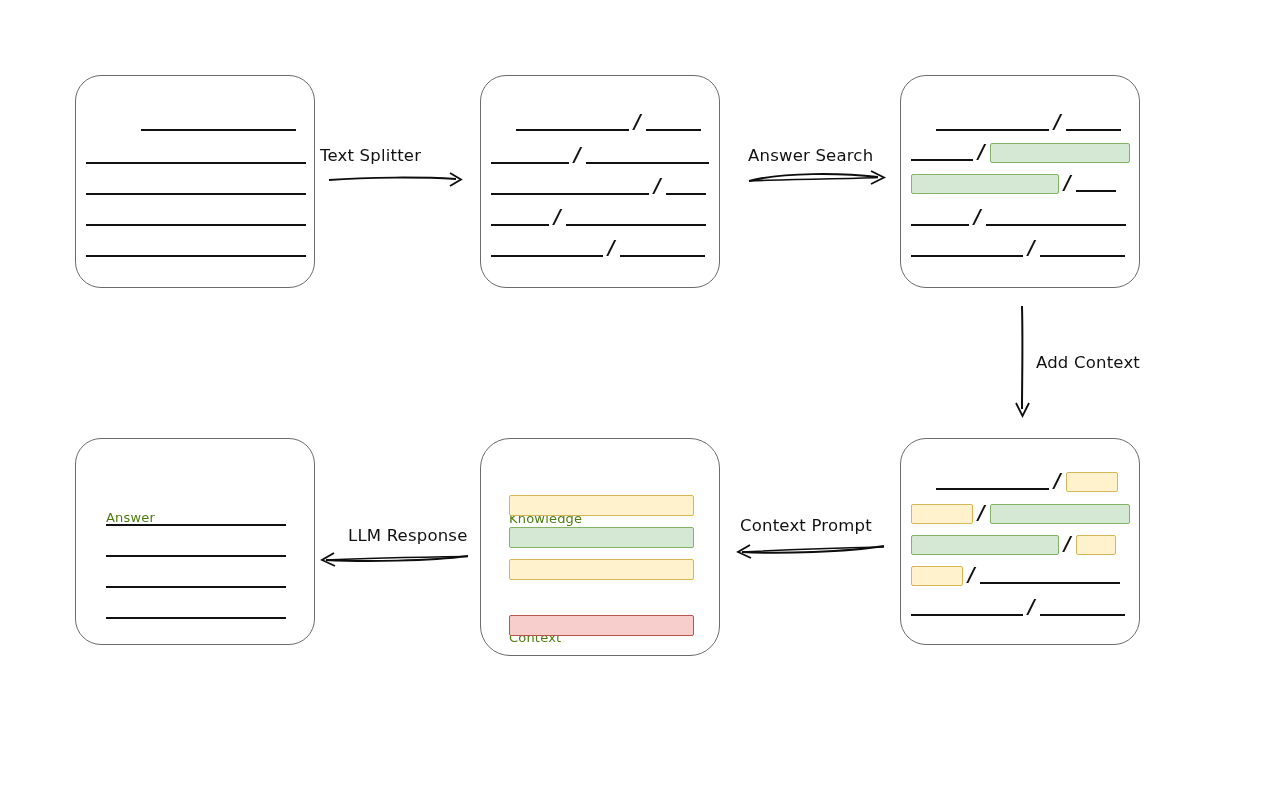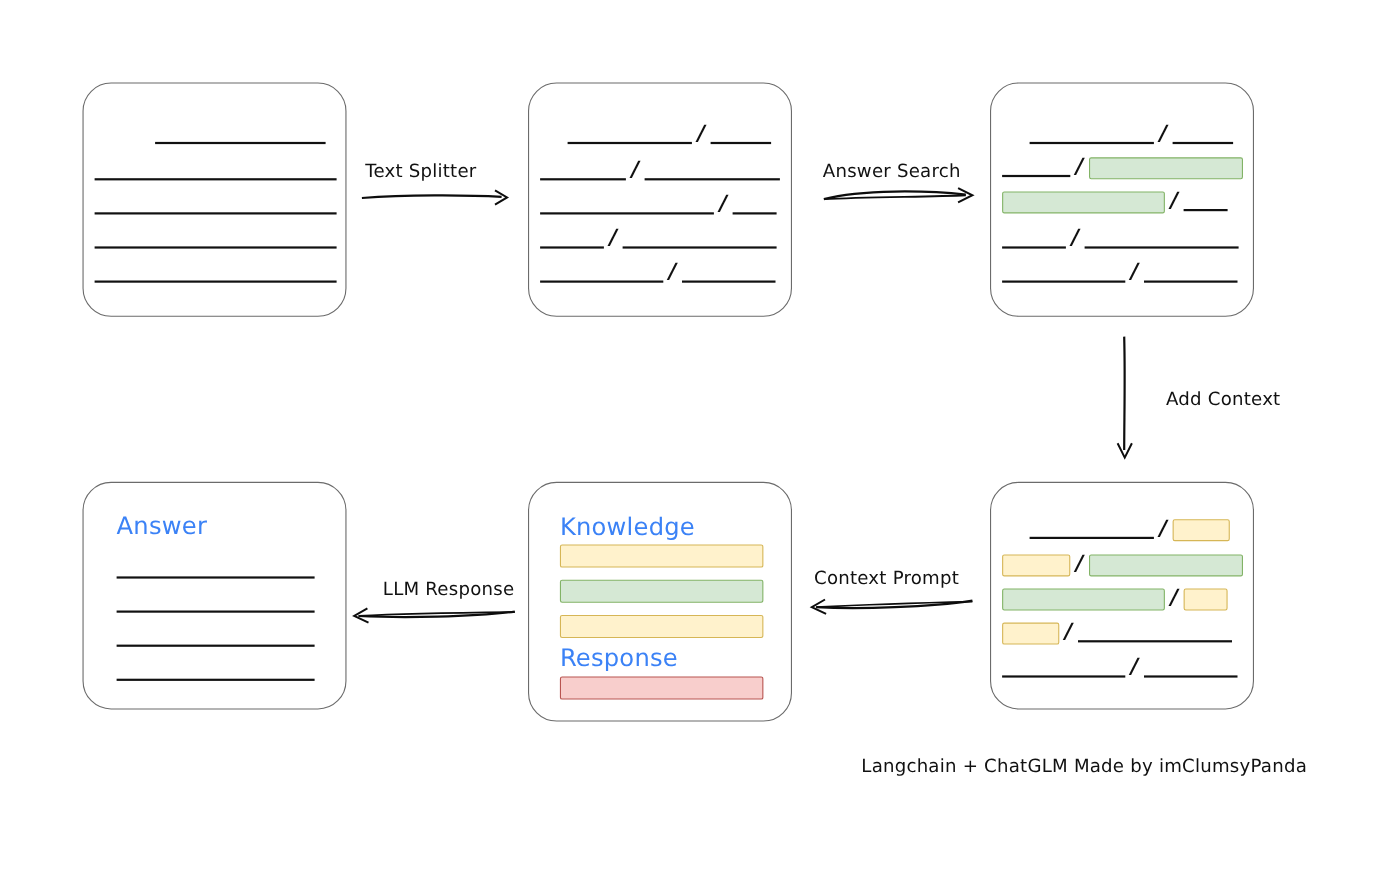--- a/index.html
+++ b/index.html
@@ -24,24 +24,25 @@
   }
   .doc-box {
     position: absolute;
     box-sizing: border-box;
     border: 1.3px solid #6b6b6b;
     border-radius: 26px;
     background: #ffffff;
   }
   .box-title {
     position: absolute;
-    font-size: 22px;
+    font-size: 13px;
     letter-spacing: 0.2px;
-    color: #3b82f6;
+    color: #4d7c0f;
     white-space: nowrap;
+    margin-top: 44px;
   }
   .row {
     position: absolute;
     display: flex;
     align-items: center;
     height: 22px;
   }
   .seg-line {
     height: 0;
     border-bottom: 2.1px solid #111111;
@@ -114,21 +115,21 @@
       <span class="seg-line" style="width:220px; margin-left:10px;"></span>
     </div>
     <div class="row" style="left:0px; top:131px; width:240px;">
       <span class="seg-line" style="width:220px; margin-left:10px;"></span>
     </div>
     <div class="row" style="left:0px; top:162px; width:240px;">
       <span class="seg-line" style="width:220px; margin-left:10px;"></span>
     </div>
   </div>
 
-  <div class="edge-label" style="left:332px; top:146px;">Text Splitter</div>
+  <div class="edge-label" style="left:320px; top:146px;">Text Splitter</div>
   <svg class="edge" style="left:328px; top:170px;" width="140" height="22" viewBox="0 0 140 22">
     <path d="M1,10 C40,7 95,7 128,9" stroke-width="2"></path>
     <polyline points="122,3 133,9.5 122,16" stroke-width="1.8"></polyline>
   </svg>
 
   <div class="doc-box" style="left:480px; top:75px; width:240px; height:213px;">
     <div class="row" style="left:35px; top:36px;">
       <span class="seg-line" style="width:113px;"></span>
       <span class="seg-slash">/</span>
       <span class="seg-line" style="width:55px;"></span>
@@ -183,21 +184,21 @@
       <span class="seg-slash">/</span>
       <span class="seg-line" style="width:140px;"></span>
     </div>
     <div class="row" style="left:10px; top:162px;">
       <span class="seg-line" style="width:112px;"></span>
       <span class="seg-slash">/</span>
       <span class="seg-line" style="width:85px;"></span>
     </div>
   </div>
 
-  <div class="edge-label" style="left:1060px; top:353px;">Add Context</div>
+  <div class="edge-label" style="left:1036px; top:353px;">Add Context</div>
   <svg class="edge" style="left:1012px; top:305px;" width="24" height="115" viewBox="0 0 24 115">
     <path d="M10,1 C11,40 10,75 10,104" stroke-width="2"></path>
     <polyline points="4,98 10.5,111 17,98" stroke-width="1.8"></polyline>
   </svg>
 
   <div class="doc-box" style="left:75px; top:438px; width:240px; height:207px;">
     <div class="box-title" style="left:30px; top:27px;">Answer</div>
     <div class="row" style="left:30px; top:68px;">
       <span class="seg-line" style="width:180px;"></span>
     </div>
@@ -212,26 +213,26 @@
     </div>
   </div>
 
   <div class="edge-label" style="left:348px; top:526px;">LLM Response</div>
   <svg class="edge" style="left:320px; top:548px;" width="150" height="22" viewBox="0 0 150 22">
     <path d="M148,8 C110,13 45,14 6,12" stroke-width="2"></path>
     <path d="M148,8.5 C105,9 45,10 6,12" stroke-width="1.6"></path>
     <polyline points="14,5 2,12 15,18" stroke-width="1.8"></polyline>
   </svg>
 
-  <div class="doc-box" style="left:480px; top:438px; width:240px; height:218px;">
+  <div class="doc-box" style="left:480px; top:438px; width:240px; height:218px;border-radius:30px;">
     <div class="box-title" style="left:28px; top:28px;">Knowledge</div>
     <div class="bar chip-yellow" style="left:28px; top:56px; width:185px;"></div>
     <div class="bar chip-green" style="left:28px; top:88px; width:185px;"></div>
     <div class="bar chip-yellow" style="left:28px; top:120px; width:185px;"></div>
-    <div class="box-title" style="left:28px; top:147px;">Response</div>
+    <div class="box-title" style="left:28px; top:147px;">Context</div>
     <div class="bar chip-red" style="left:28px; top:176px; width:185px;"></div>
   </div>
 
   <div class="edge-label" style="left:740px; top:516px;">Context Prompt</div>
   <svg class="edge" style="left:736px; top:540px;" width="150" height="22" viewBox="0 0 150 22">
     <path d="M148,6 C110,12 45,14 6,12" stroke-width="2"></path>
     <path d="M148,7 C105,8 45,10 6,12" stroke-width="1.6"></path>
     <polyline points="14,5 2,12 15,18" stroke-width="1.8"></polyline>
   </svg>
 
@@ -256,15 +257,14 @@
       <span class="seg-slash">/</span>
       <span class="seg-line" style="width:140px;"></span>
     </div>
     <div class="row" style="left:10px; top:158px;">
       <span class="seg-line" style="width:112px;"></span>
       <span class="seg-slash">/</span>
       <span class="seg-line" style="width:85px;"></span>
     </div>
   </div>
 
-  <div class="caption" style="left:783px; top:687px;">Langchain + ChatGLM Made by imClumsyPanda</div>
 
 </div>
 
 </body></html>

